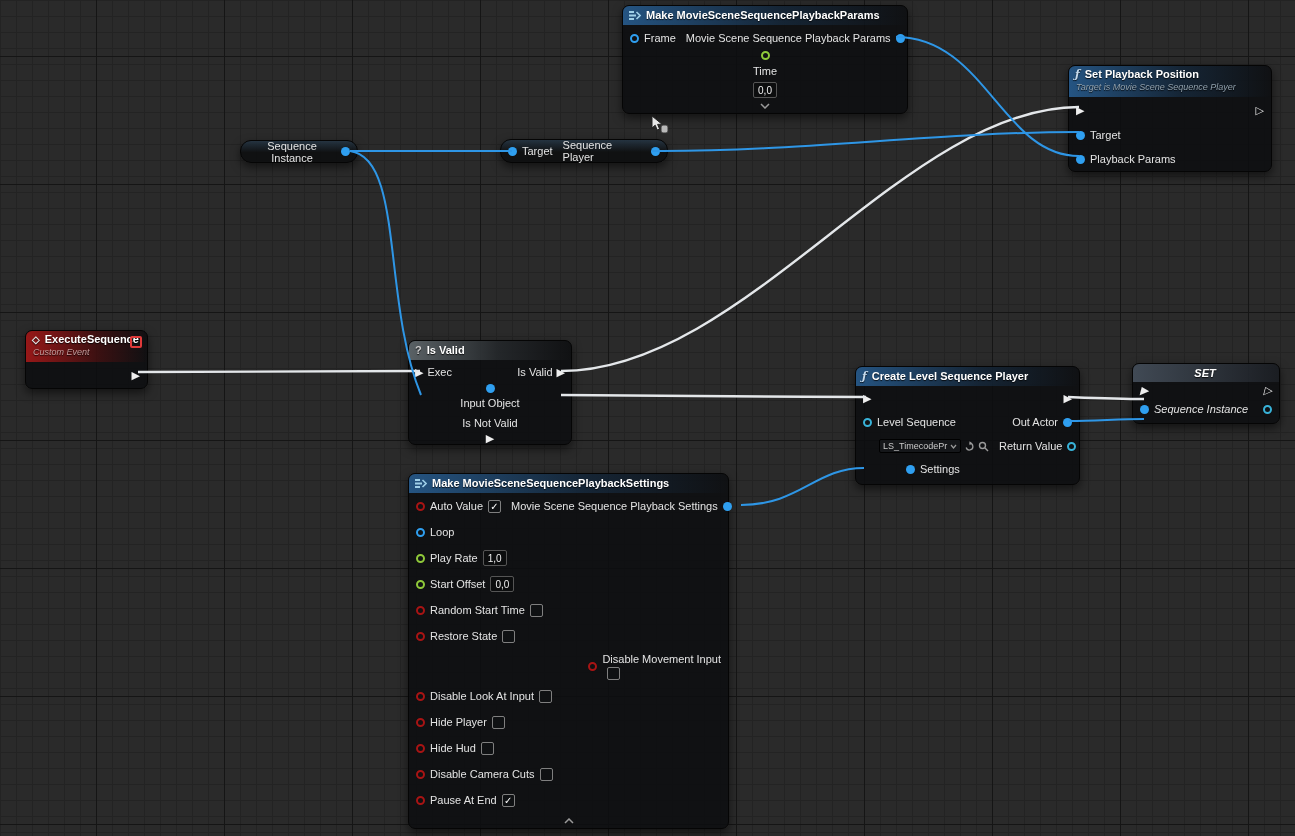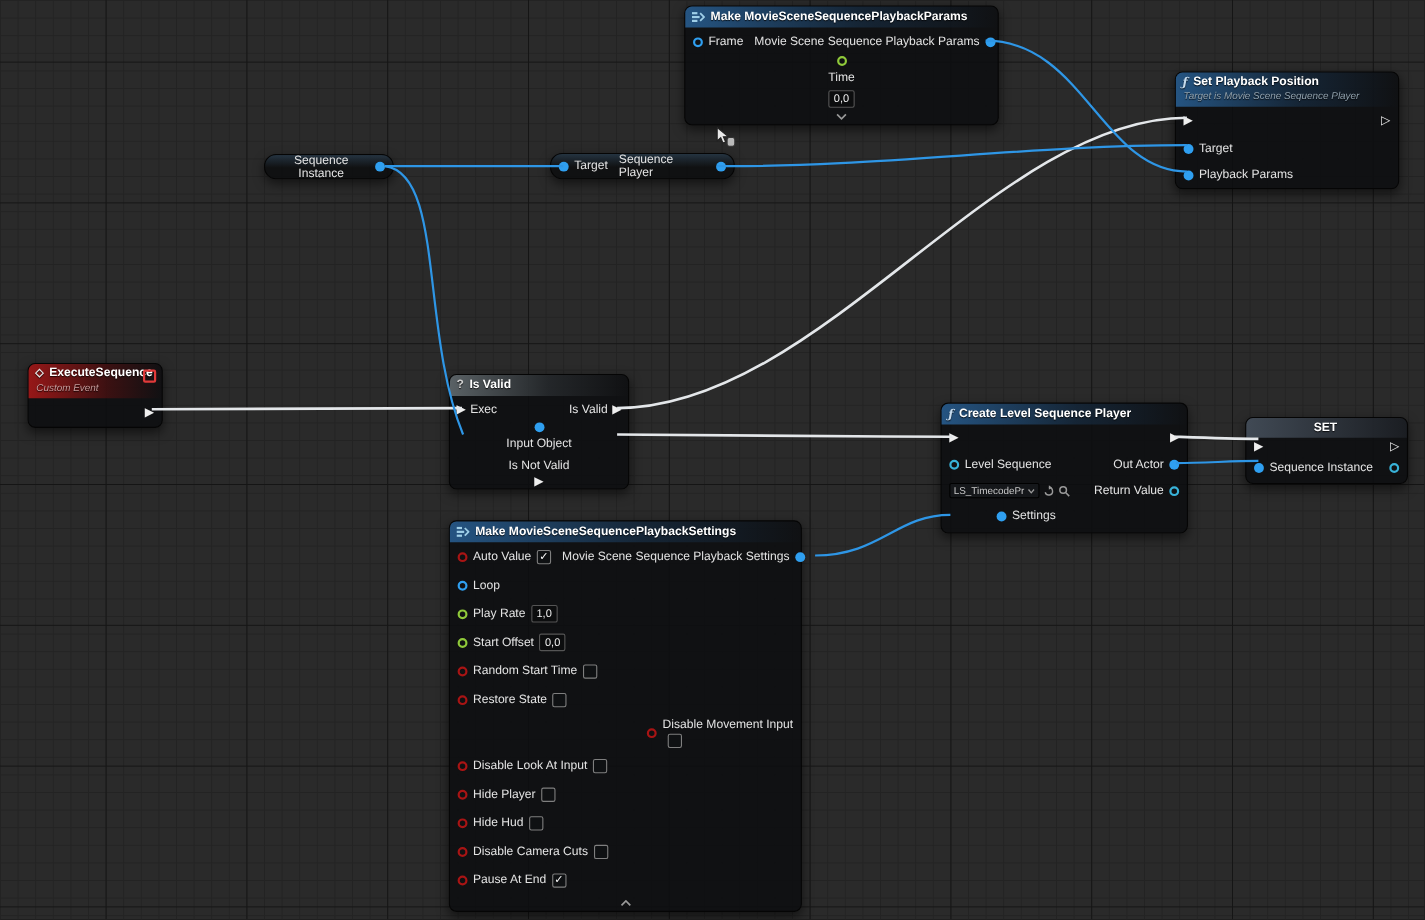--- a/index.html
+++ b/index.html
@@ -44,21 +44,21 @@
   .h-green{border:2px solid #8fc93a;}
   .h-red{border:2px solid #a81414;}
   .xp{font-size:11px;line-height:1;color:#efefef;flex:none;}
   .pill{display:flex;align-items:center;gap:5px;padding:0 7px;border-radius:11px;font-size:11px;
     background:linear-gradient(180deg,rgba(90,140,185,0.28),rgba(0,0,0,0) 55%),rgba(13,14,16,0.9);}
   .cb{width:13px;height:13px;background:#0f1113;border:1px solid #7f7f7f;border-radius:2px;
     display:inline-flex;align-items:center;justify-content:center;font-size:10px;color:#fff;flex:none;box-sizing:border-box;}
   .vf{background:#0c0d0e;border:1px solid #555;border-radius:2px;padding:0 4px;font-size:10px;color:#eee;
     height:14px;display:inline-flex;align-items:center;flex:none;}
   .chev{display:flex;justify-content:center;align-items:center;height:15px;cursor:pointer;}
-  .picker{display:flex;align-items:center;gap:3px;}
+  .picker{display:flex;align-items:center;gap:3px;margin-left:16px;}
   .sel{width:74px;background:#15171a;border:1px solid #000;color:#c9c9c9;font-size:9px;padding:1px 3px;
     display:flex;align-items:center;gap:2px;border-radius:2px;}
   .sel-text{overflow:hidden;white-space:nowrap;flex:1;}
   .evt-box{position:absolute;right:5px;top:5px;width:8px;height:8px;border:2px solid #e03a3a;border-radius:2px;}
   .q-ico{font-weight:bold;color:#cfcfcf;}
   .f-ico{font-family:"DejaVu Serif",serif;font-style:italic;color:#c7dcee;font-weight:bold;}
   .d-ico{color:#e8e8e8;font-size:10px;}
   .srow{display:flex;align-items:center;gap:5px;padding:0 7px;font-size:11px;min-height:26px;white-space:nowrap;}
   .srow-wrap{min-height:34px;justify-content:flex-end;}
   .wrapcol{display:flex;flex-direction:column;justify-content:center;gap:2px;}
@@ -208,21 +208,21 @@
       <span class="fill"></span>
       <span class="rlab">Return Value</span>
       <span class="pc h-cyan"></span>
     </div>
     <div class="row" style="min-height:22px;margin-left:43px;">
       <span class="pc f-blue"></span>
       <span class="rlab">Settings</span>
     </div>
   </div>
 
-  <div class="node" style="left:1132px;top:379px;width:148px;padding-bottom:3px;">
+  <div class="node" style="left:1132px;top:363px;width:148px;padding-bottom:3px;font-style:italic;">
     <div class="hdr hdr-set" style="height:12px;line-height:12px;">
       <span>SET</span>
     </div>
     <div class="row" style="min-height:16px;">
       <span class="xp">▶</span>
       <span class="fill"></span>
       <span class="xp">▷</span>
     </div>
     <div class="row" style="min-height:22px;">
       <span class="pc f-blue"></span>

